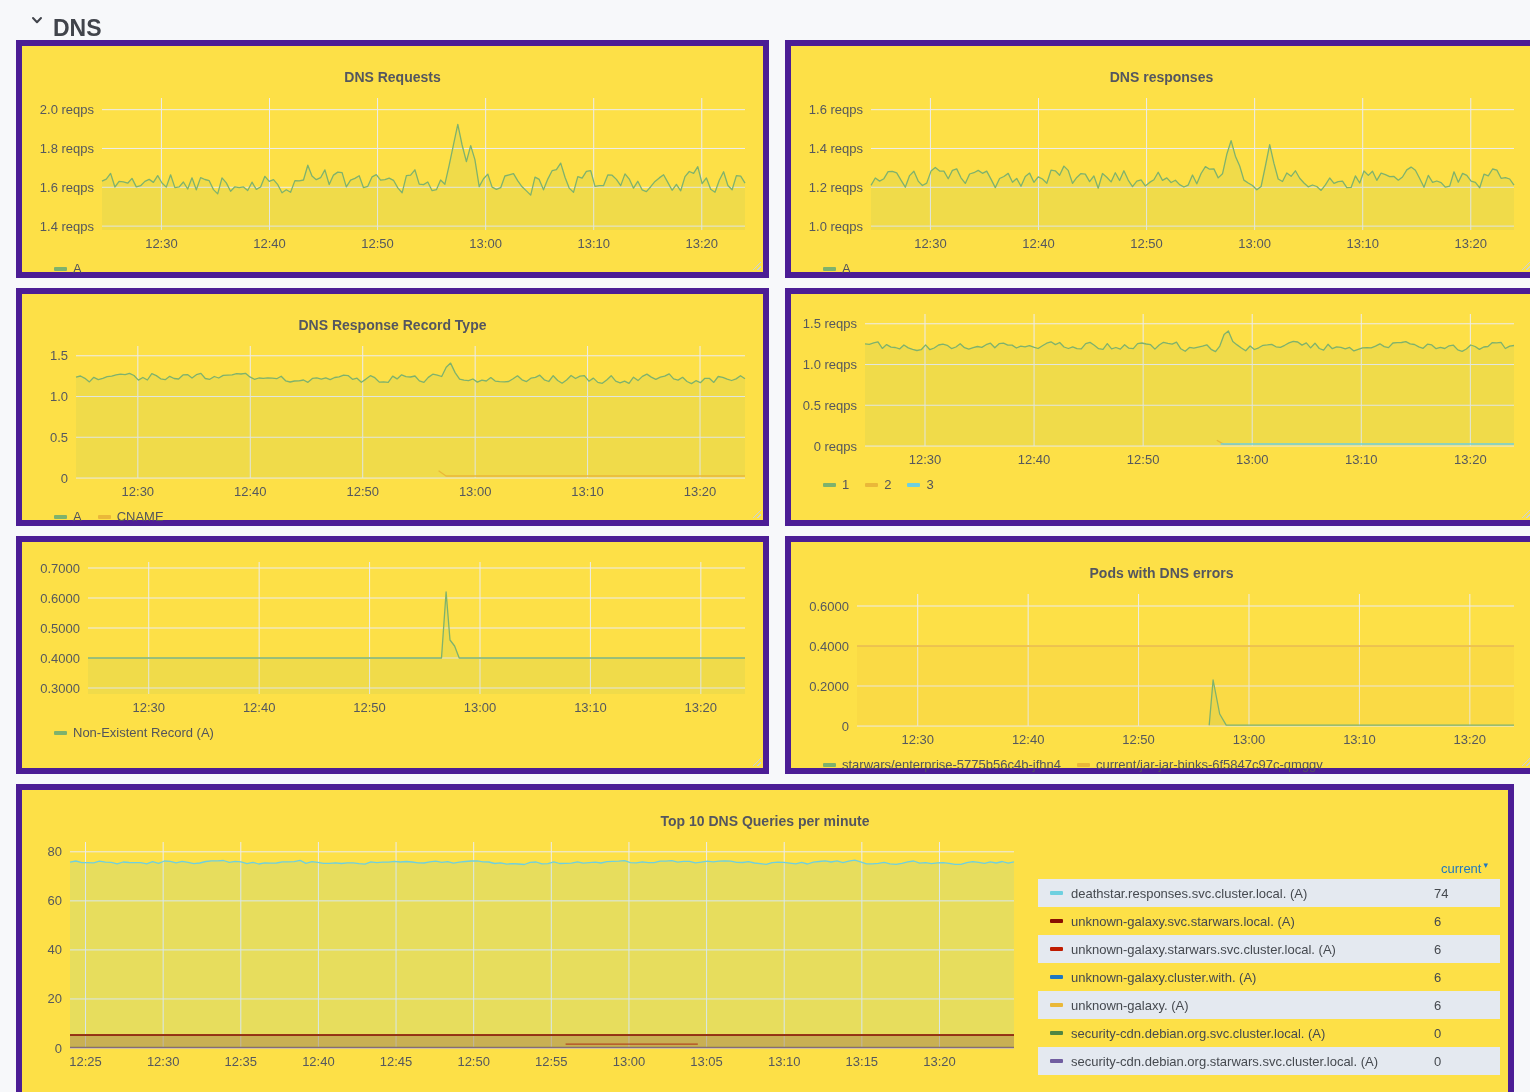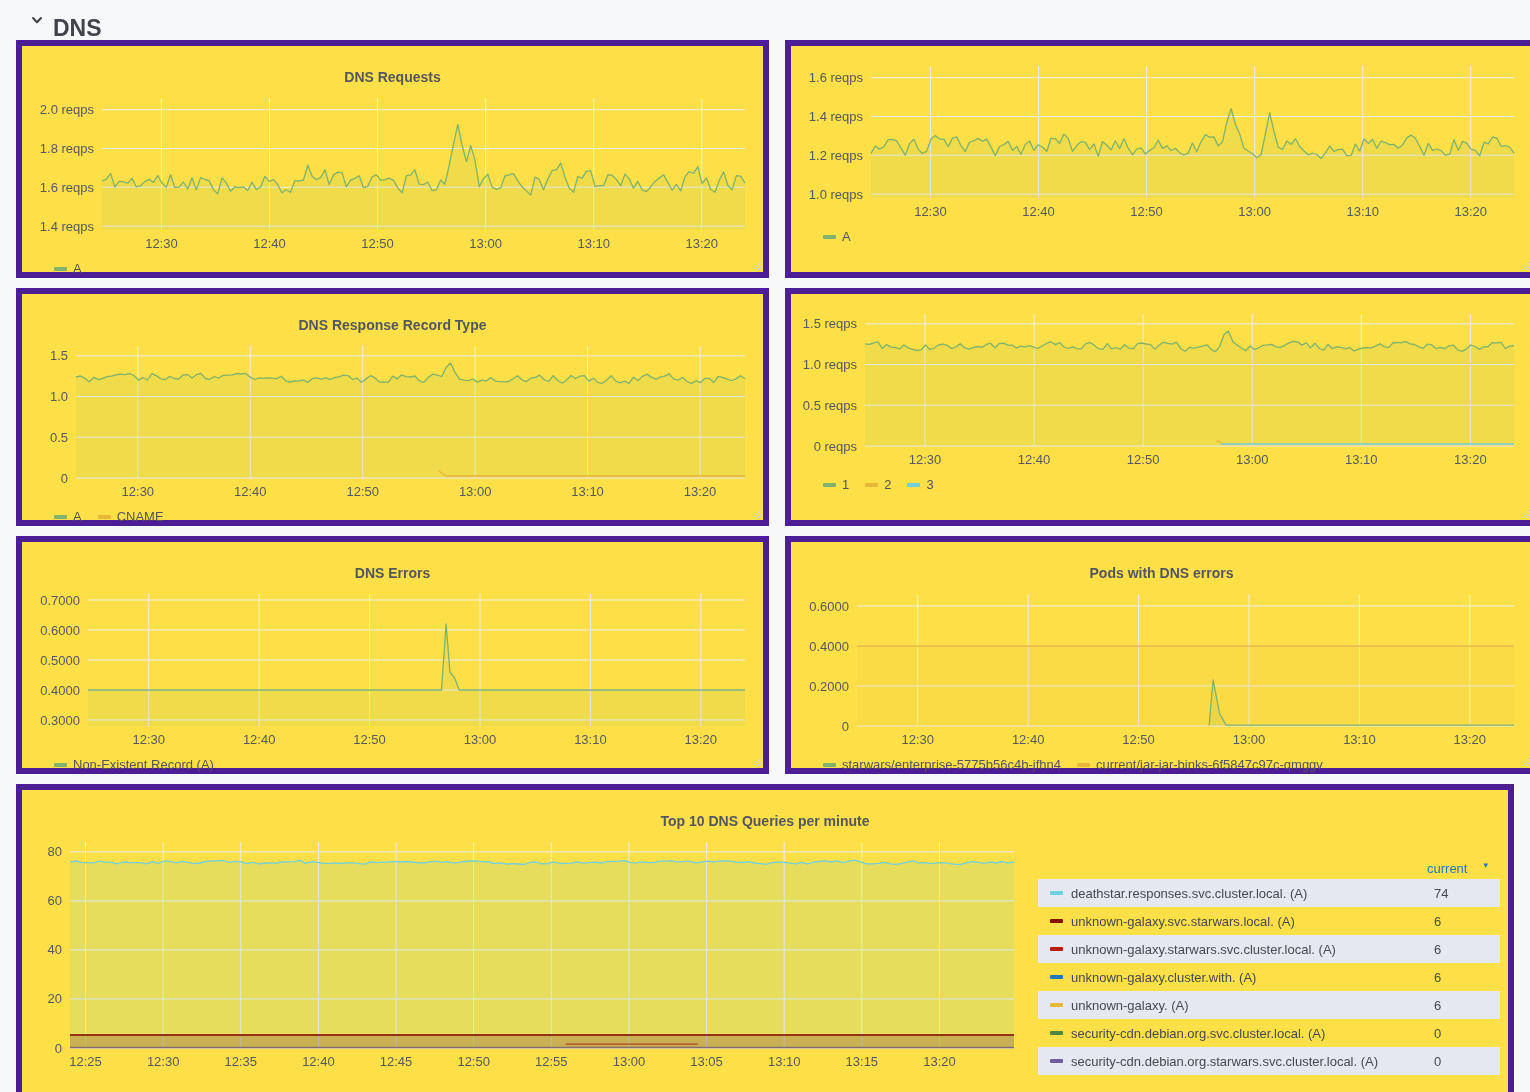--- a/index.html
+++ b/index.html
@@ -26,21 +26,21 @@
   .legend-item{display:inline-flex;align-items:center;gap:6px;cursor:pointer;white-space:nowrap;}
   .legend-dash{width:13px;height:4px;border-radius:1px;display:inline-block;}
   .resize-handle{
     position:absolute;right:2px;bottom:2px;width:10px;height:10px;cursor:nwse-resize;
     background:repeating-linear-gradient(-45deg,transparent,transparent 2px,#c9d1d9 2px,#c9d1d9 3px);
     clip-path:polygon(100% 0,100% 100%,0 100%);
   }
   
   .t10-body{display:flex;gap:14px;}
   .t10-legend{flex:1;margin-top:24px;font-size:13px;color:#45494f;min-width:460px;}
-  .t10-header{display:flex;justify-content:flex-end;align-items:flex-start;gap:16px;padding:3px 12px;color:#1f78c1;cursor:pointer;}
+  .t10-header{display:flex;justify-content:flex-end;align-items:flex-start;gap:2px;padding:3px 12px;color:#1f78c1;cursor:pointer;}
   .t10-row{display:flex;align-items:center;height:28px;padding:0 12px;box-sizing:border-box;cursor:pointer;}
   .t10-row.hl{background:#e4e9f0;}
   .t10-name{flex:1;display:flex;align-items:center;gap:8px;overflow:hidden;white-space:nowrap;}
   .t10-val{width:54px;text-align:left;}
   .sort-icon{font-size:9px;line-height:1;}
 </style>
 </head>
 <body>
 
 <div class="dashboard">
@@ -81,20 +81,21 @@
         </svg>
       <div class="legend">
           <span class="legend-item">
             <span class="legend-dash" style="background: rgb(126, 178, 109);"></span>
             <span>A</span>
           </span>
         </div>
       <div class="resize-handle"></div>
     </div>
     <div class="panel half">
+      <div class="panel-title">DNS responses</div>
       <svg class="chart" width="725" height="166" viewBox="0 0 725 166">
           <line x1="131.43697478991598" x2="131.43697478991598" y1="8" y2="140" stroke="#ececee" stroke-width="1"></line>
           <text x="131.43697478991598" y="158" text-anchor="middle">12:30</text>
           <line x1="239.50420168067228" x2="239.50420168067228" y1="8" y2="140" stroke="#ececee" stroke-width="1"></line>
           <text x="239.50420168067228" y="158" text-anchor="middle">12:40</text>
           <line x1="347.57142857142856" x2="347.57142857142856" y1="8" y2="140" stroke="#ececee" stroke-width="1"></line>
           <text x="347.57142857142856" y="158" text-anchor="middle">12:50</text>
           <line x1="455.6386554621849" x2="455.6386554621849" y1="8" y2="140" stroke="#ececee" stroke-width="1"></line>
           <text x="455.6386554621849" y="158" text-anchor="middle">13:00</text>
           <line x1="563.7058823529412" x2="563.7058823529412" y1="8" y2="140" stroke="#ececee" stroke-width="1"></line>
@@ -202,21 +203,20 @@
             <span class="legend-dash" style="background: rgb(110, 208, 224);"></span>
             <span>3</span>
           </span>
         </div>
       <div class="resize-handle"></div>
     </div>
   </div>
 
   <div class="row">
     <div class="panel half">
-      <div class="panel-title">DNS Errors</div>
       <svg class="chart" width="725" height="166" viewBox="0 0 725 166">
           <line x1="118.73109243697479" x2="118.73109243697479" y1="8" y2="140" stroke="#ececee" stroke-width="1"></line>
           <text x="118.73109243697479" y="158" text-anchor="middle">12:30</text>
           <line x1="229.1512605042017" x2="229.1512605042017" y1="8" y2="140" stroke="#ececee" stroke-width="1"></line>
           <text x="229.1512605042017" y="158" text-anchor="middle">12:40</text>
           <line x1="339.57142857142856" x2="339.57142857142856" y1="8" y2="140" stroke="#ececee" stroke-width="1"></line>
           <text x="339.57142857142856" y="158" text-anchor="middle">12:50</text>
           <line x1="449.99159663865544" x2="449.99159663865544" y1="8" y2="140" stroke="#ececee" stroke-width="1"></line>
           <text x="449.99159663865544" y="158" text-anchor="middle">13:00</text>
           <line x1="560.4117647058823" x2="560.4117647058823" y1="8" y2="140" stroke="#ececee" stroke-width="1"></line>

